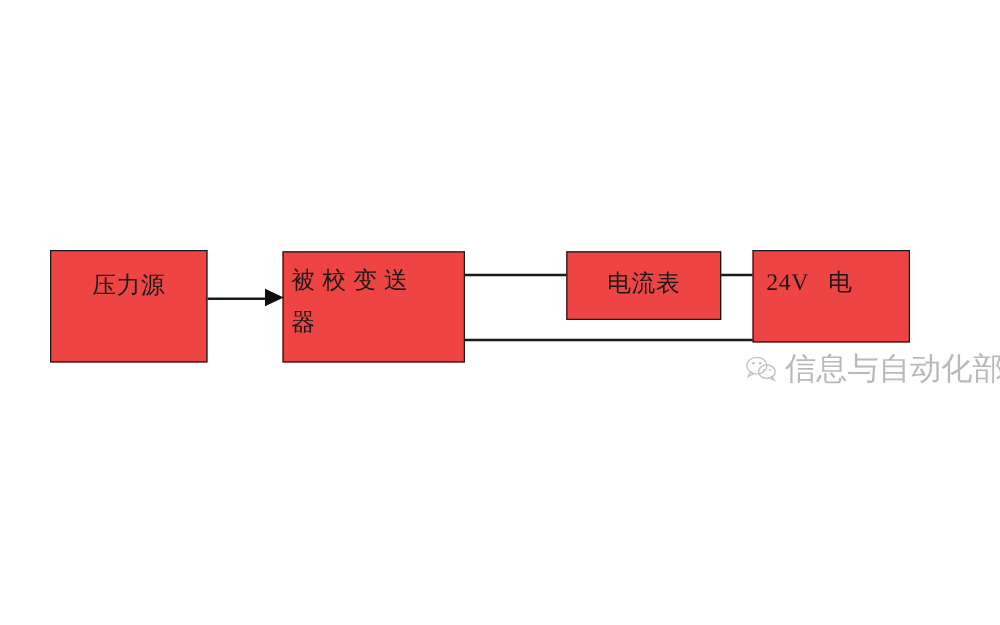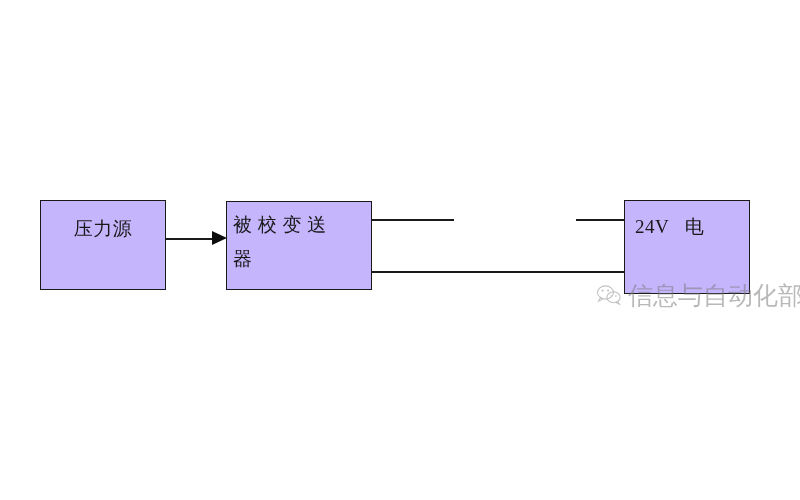--- a/index.html
+++ b/index.html
@@ -21,21 +21,21 @@
     left: 0;
     top: 0;
     width: 800px;
     height: 500px;
   }
 
   .node {
     position: absolute;
     box-sizing: border-box;
     border: 1.6px solid #1a1a1a;
-    background: #c4b5fd;
+    background: #ef4444;
     display: block;
     z-index: 3;
   }
 
   .node-label {
     position: absolute;
     left: 0;
     right: 0;
     text-align: center;
     color: #181818;
@@ -75,24 +75,24 @@
     left: 453px;
     top: 201px;
     width: 124px;
     height: 55px;
   }
   #node-ammeter .node-label {
     top: 12px;
   }
 
   #node-power-supply {
-    left: 624px;
+    left: 602px;
     top: 200px;
     width: 126px;
-    height: 94px;
+    height: 74px;
   }
   #node-power-supply .node-label {
     top: 12px;
     padding: 0 10px;
     text-align: left;
   }
 
   
   .wire {
     position: absolute;
@@ -175,20 +175,23 @@
   <div class="wire wire-h" id="wire-source-to-transmitter"></div>
   <div id="arrow-source-to-transmitter"></div>
 
   <div class="node" id="node-transmitter">
     <div class="node-label">被 校 变 送</div>
     <div class="node-label" style="top:43px;">器</div>
   </div>
 
   <div class="wire wire-h" id="wire-transmitter-to-ammeter"></div>
 
+  <div class="node" id="node-ammeter">
+    <div class="node-label">电流表</div>
+  </div>
 
   <div class="wire wire-h" id="wire-ammeter-to-power"></div>
 
   <div class="wire wire-h" id="wire-transmitter-to-power-return"></div>
 
   <div class="node" id="node-power-supply">
     <div class="node-label">24V   电</div>
   </div>
 
   <div id="watermark">

